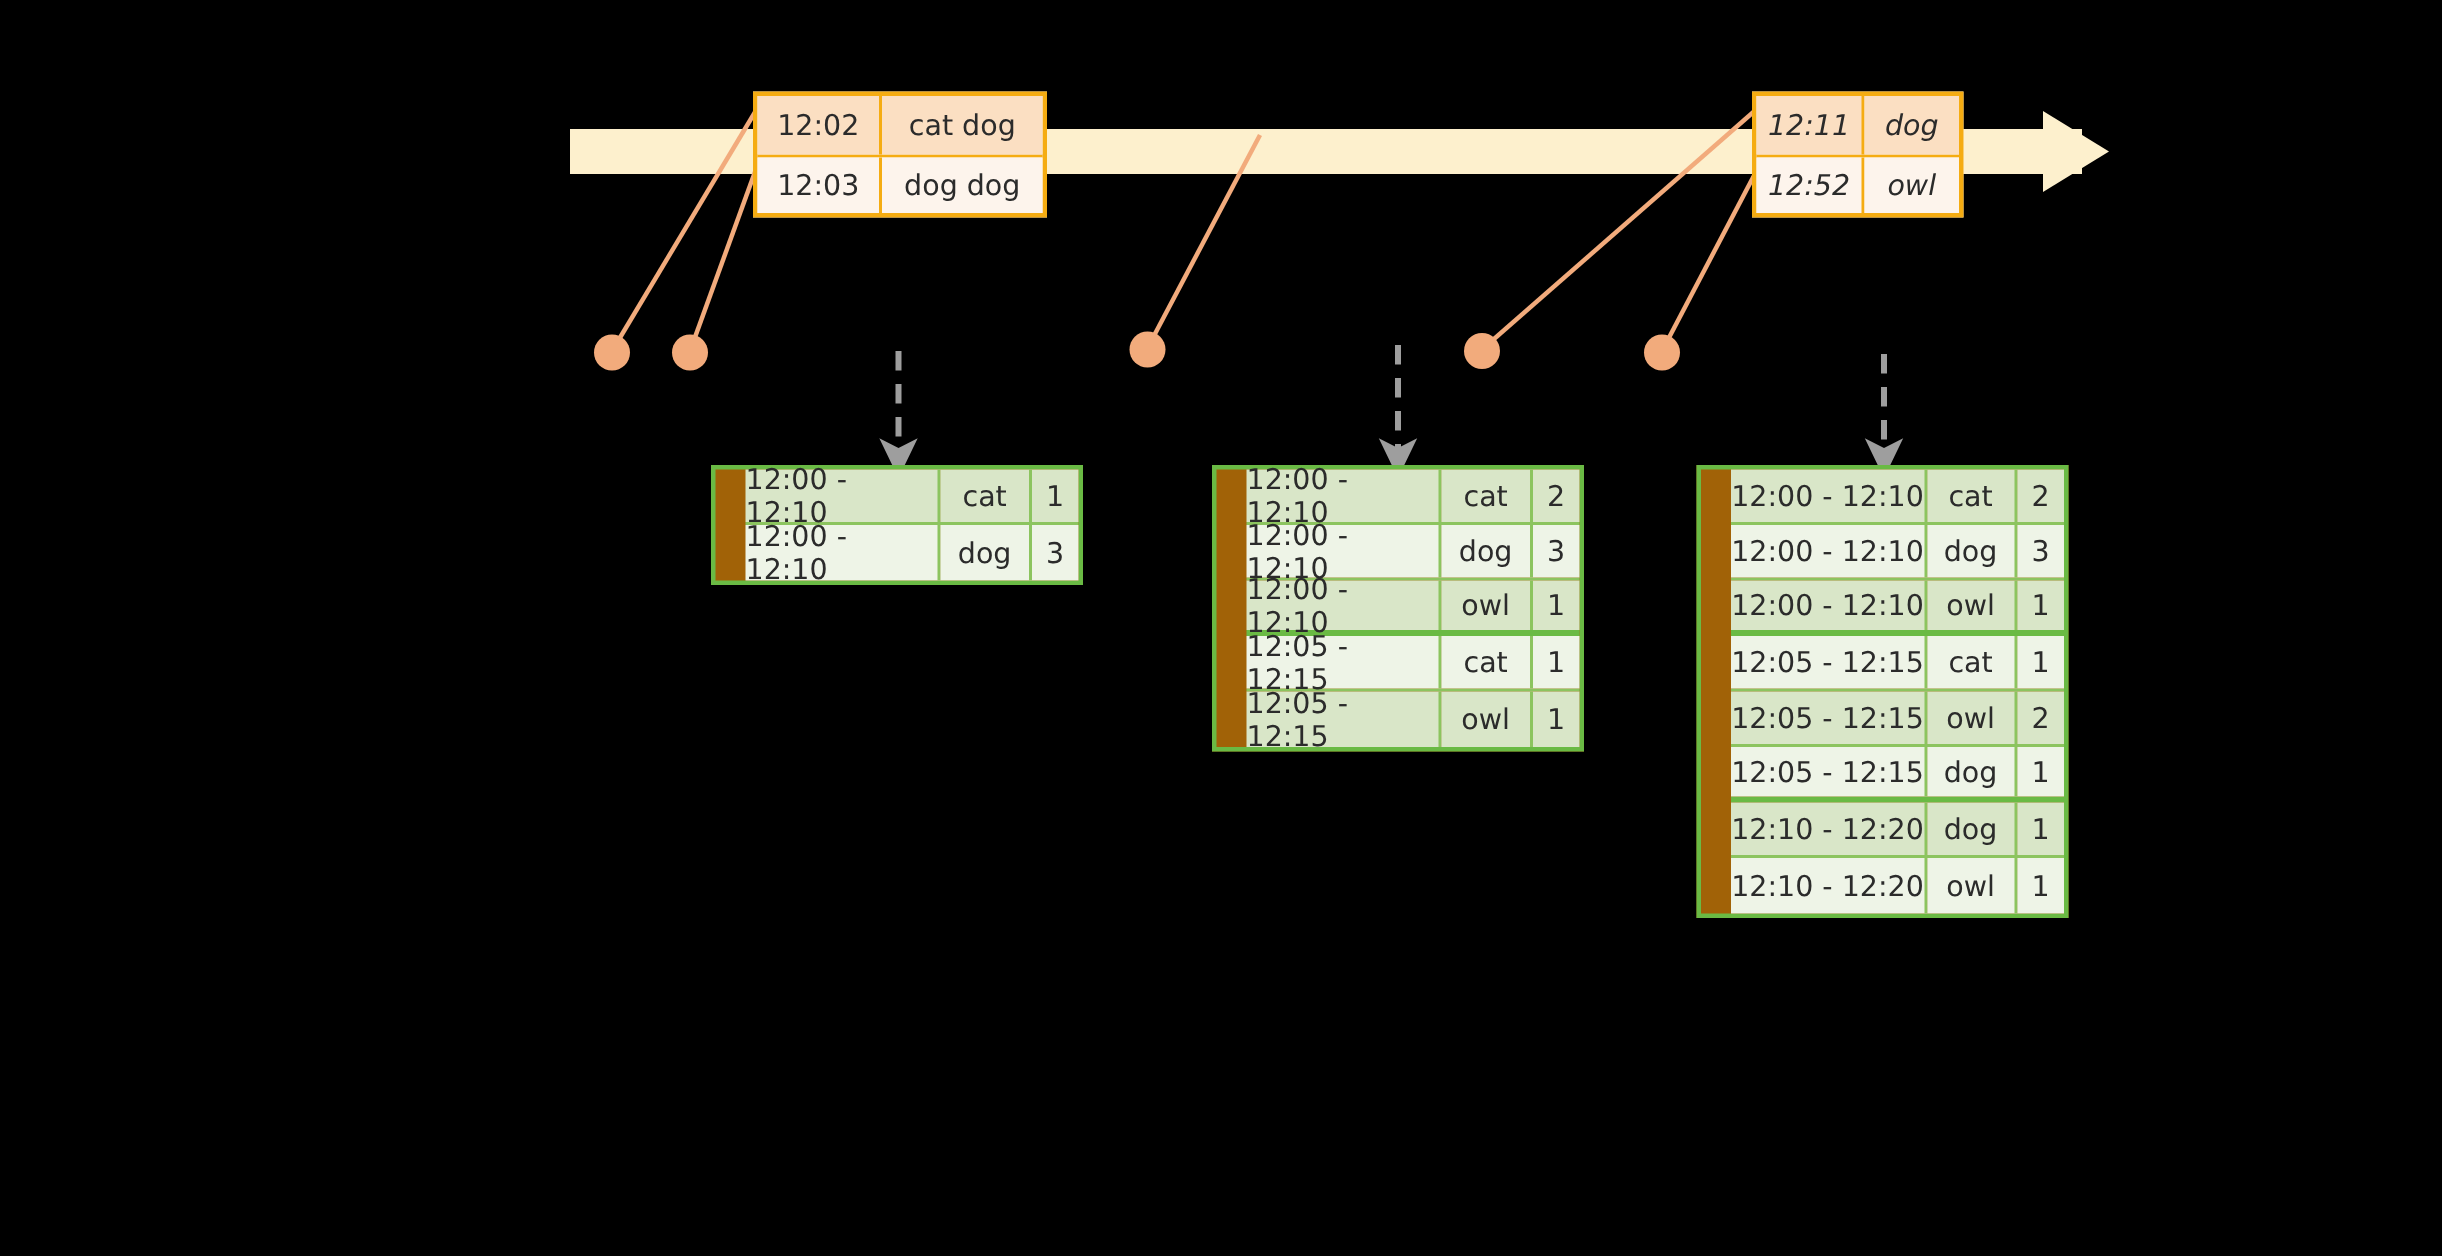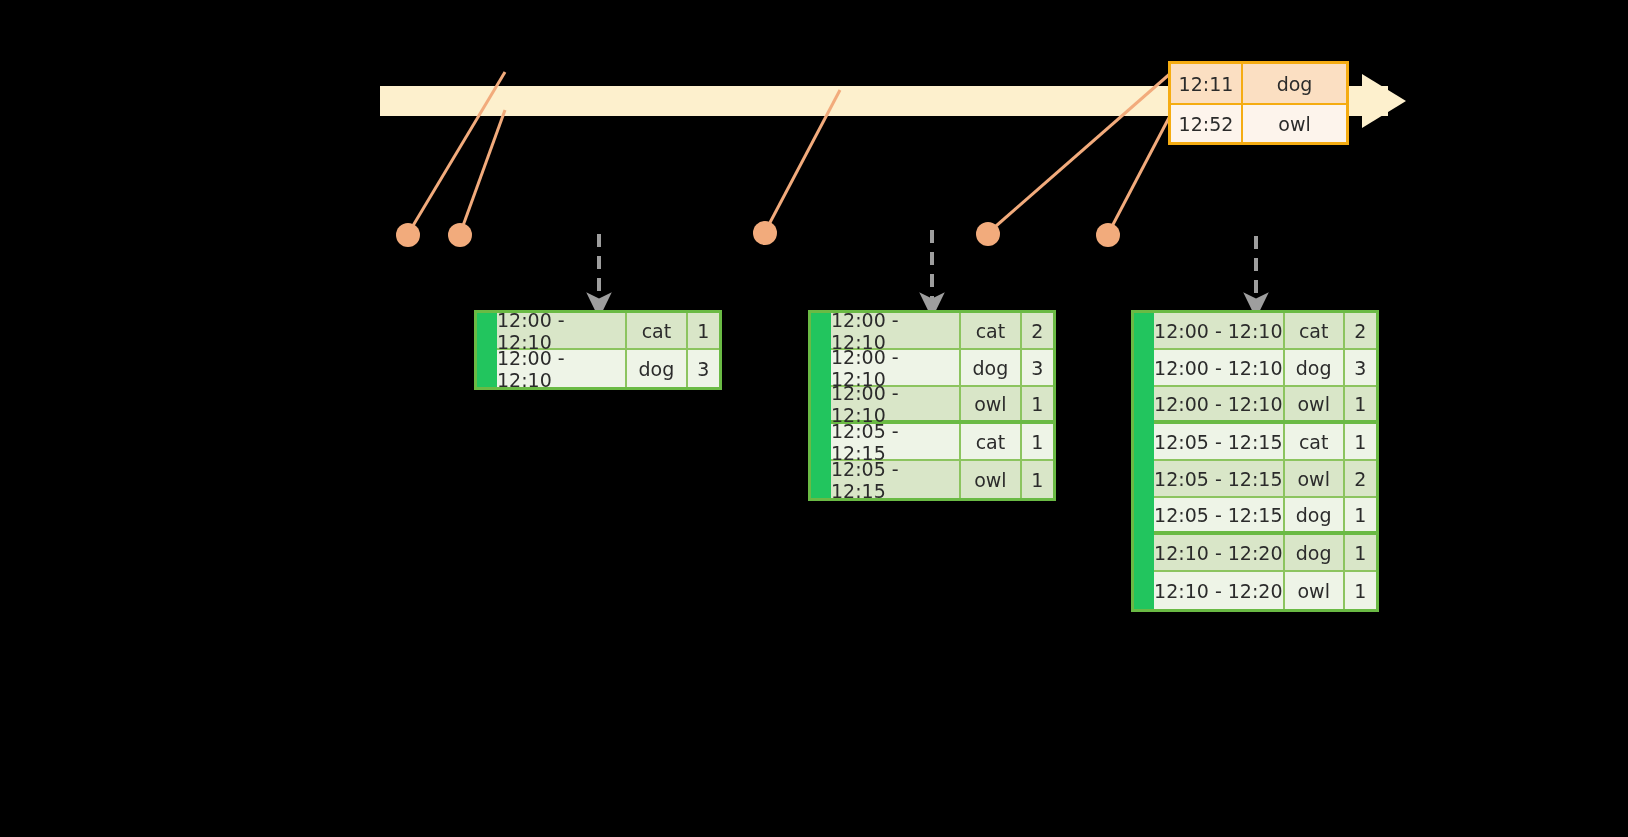--- a/index.html
+++ b/index.html
@@ -77,30 +77,30 @@
     border-right: 2px solid #f5ac12;
   }
   .event-row .cell.words {
     flex: 1;
   }
 
   #event-box-1 { left: 502px; top: 61px; width: 196px; }
   #event-box-1 .cell.words { width: 113px; }
   #event-box-2 { left: 835px; top: 80px; width: 196px; }
   #event-box-2 .cell.words { width: 113px; }
-  #event-box-3 { left: 1168px; top: 61px; width: 181px; }
+  #event-box-3 { left: 1168px; top: 61px; width: 141px; font-style: italic; }
   #event-box-3 .cell.time { width: 72px; }
   #event-box-3 .cell.words { width: 103px; }
 
   
   .result-table {
     position: absolute;
     border: 3px solid #6aba44;
     box-sizing: border-box;
-    background: #22c55e;
+    background: #a16207;
     padding-left: 20px;
   }
   .res-row {
     display: flex;
     height: 37px;
     box-sizing: border-box;
     border-bottom: 2px solid #8cc45f;
   }
   .res-row:last-child { border-bottom: none; }
   .res-row.groupend { border-bottom: 4px solid #6aba44; }
@@ -158,20 +158,30 @@
     <line x1="932" y1="230" x2="932" y2="305" stroke="#9e9e9e" stroke-width="4" stroke-dasharray="13,9" marker-end="url(#ah)"></line>
     <line x1="1256" y1="236" x2="1256" y2="305" stroke="#9e9e9e" stroke-width="4" stroke-dasharray="13,9" marker-end="url(#ah)"></line>
   </svg>
 
   <div class="dot" style="left:396px;  top:223px;"></div>
   <div class="dot" style="left:448px;  top:223px;"></div>
   <div class="dot" style="left:753px;  top:221px;"></div>
   <div class="dot" style="left:976px;  top:222px;"></div>
   <div class="dot" style="left:1096px; top:223px;"></div>
 
+  <div class="event-box" id="event-box-1">
+    <div class="event-row shade">
+      <div class="cell time">12:02</div>
+      <div class="cell words">cat dog</div>
+    </div>
+    <div class="event-row">
+      <div class="cell time">12:03</div>
+      <div class="cell words">dog dog</div>
+    </div>
+  </div>
 
 
   <div class="event-box" id="event-box-3">
     <div class="event-row shade">
       <div class="cell time">12:11</div>
       <div class="cell words">dog</div>
     </div>
     <div class="event-row">
       <div class="cell time">12:52</div>
       <div class="cell words">owl</div>

